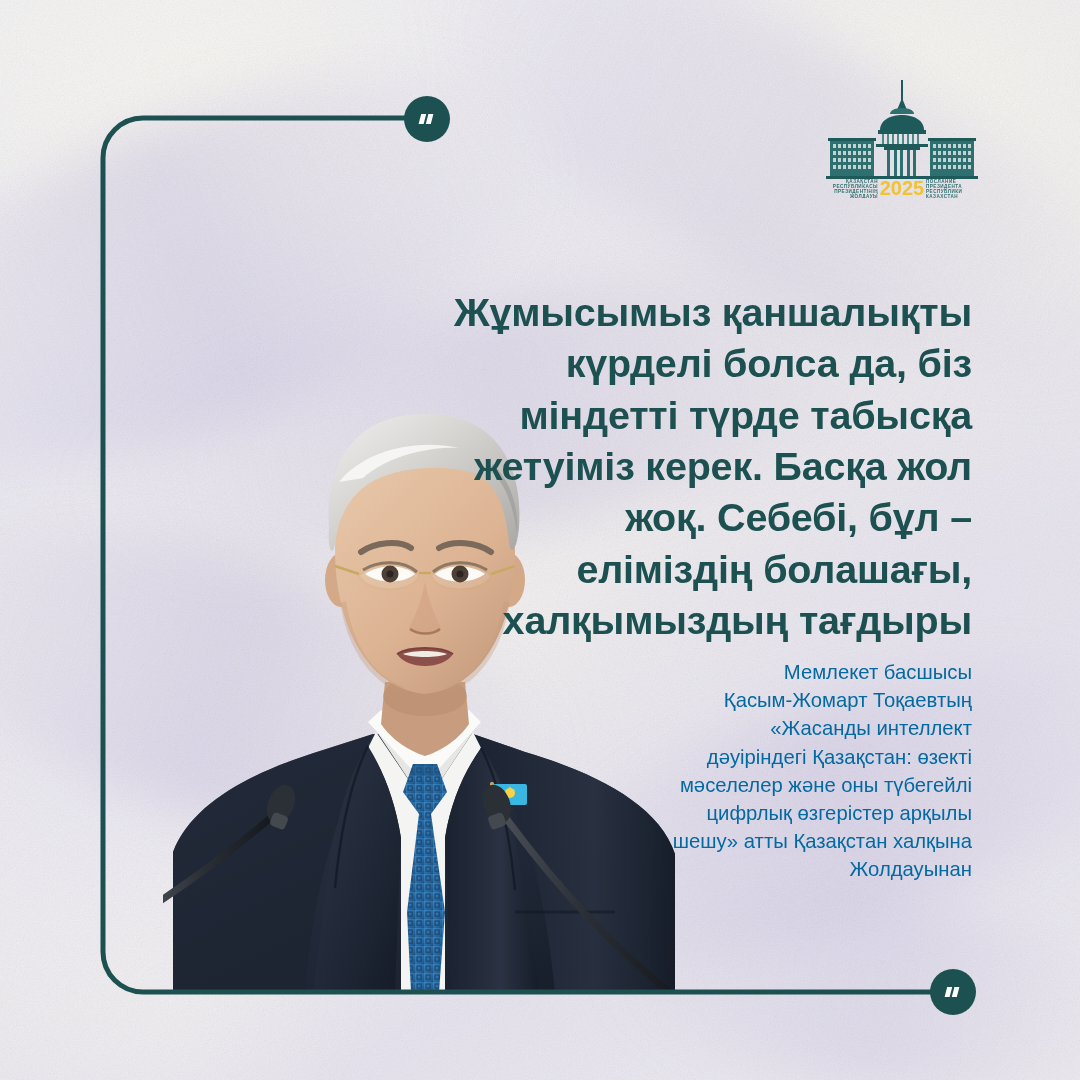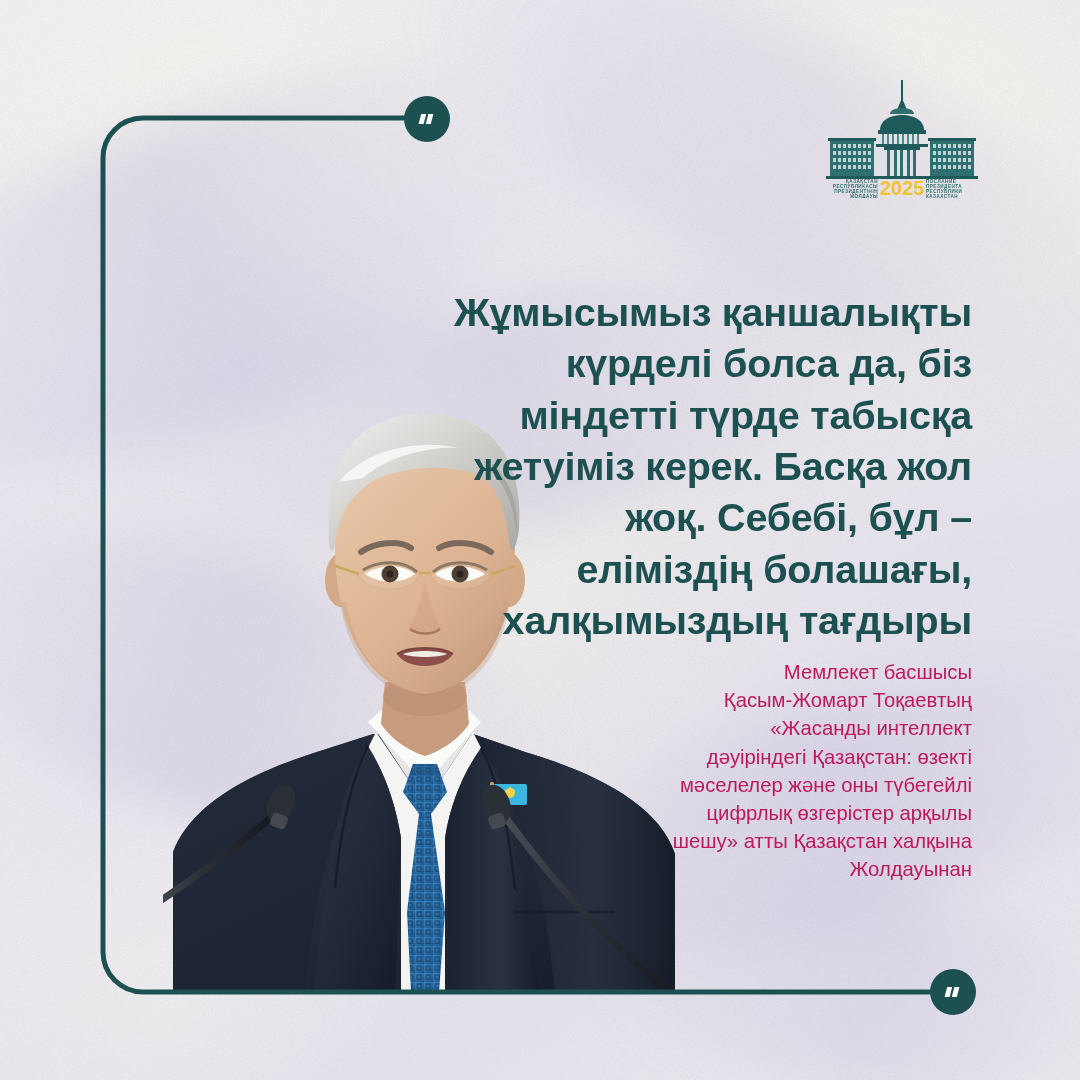--- a/index.html
+++ b/index.html
@@ -75,21 +75,21 @@
     font-size:39.5px;
     line-height:1.30;
     font-weight:700;
     letter-spacing:-.2px;
     white-space:pre-line;
     margin-top:21px;
   }
   #attrib-block{
     position:absolute; right:108px; top:658px; width:345px;
     text-align:right;
-    color:#be185d;
+    color:#0369a1;
     font-size:20.3px;
     line-height:1.39;
     font-weight:400;
     white-space:pre-line;
   }
 
   
   #emblem{ position:absolute; left:812px; top:78px; width:180px; height:120px; }
 </style>
 </head>

